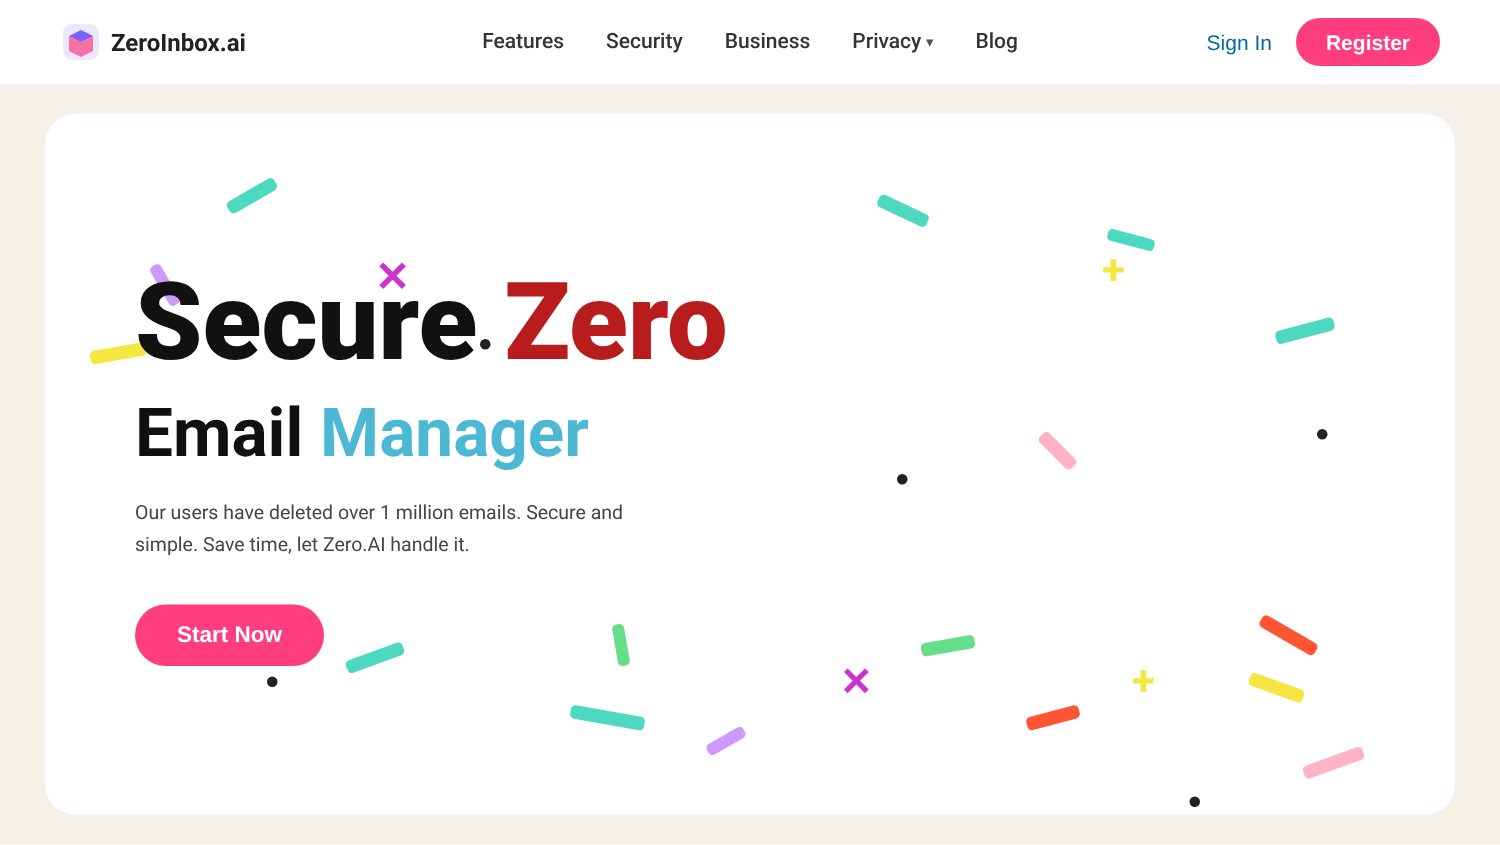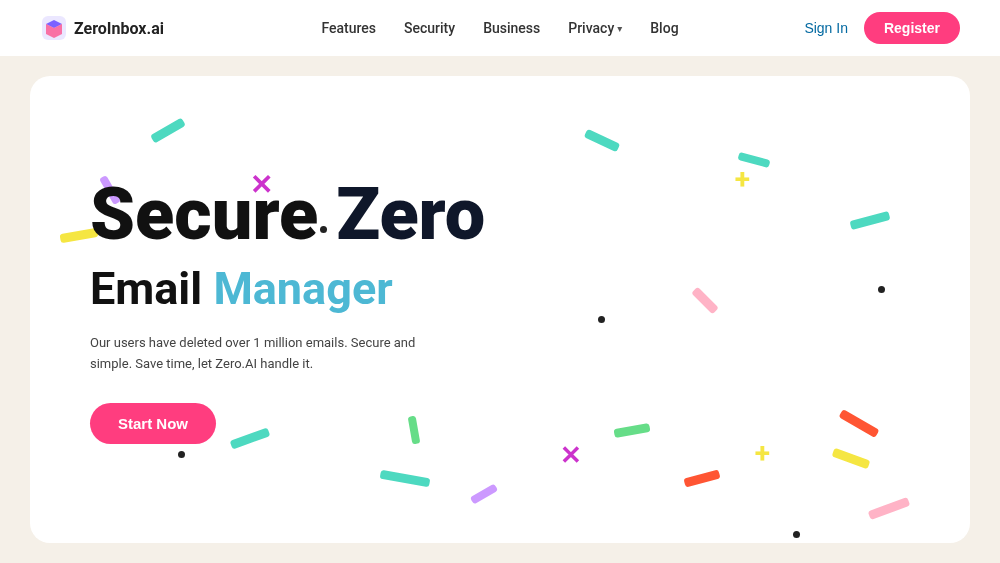--- a/index.html
+++ b/index.html
@@ -116,21 +116,21 @@
 
     
     .hero-title {
       font-size: 72px;
       font-weight: 900;
       line-height: 1.1;
       margin-bottom: 8px;
       color: #111;
     }
     .hero-title .zero {
-      color: #0f172a;
+      color: #b91c1c;
     }
     .hero-subtitle {
       font-size: 45px;
       font-weight: 700;
       margin-bottom: 18px;
       color: #111;
     }
     .hero-subtitle .manager {
       color: #4db8d4;
     }

